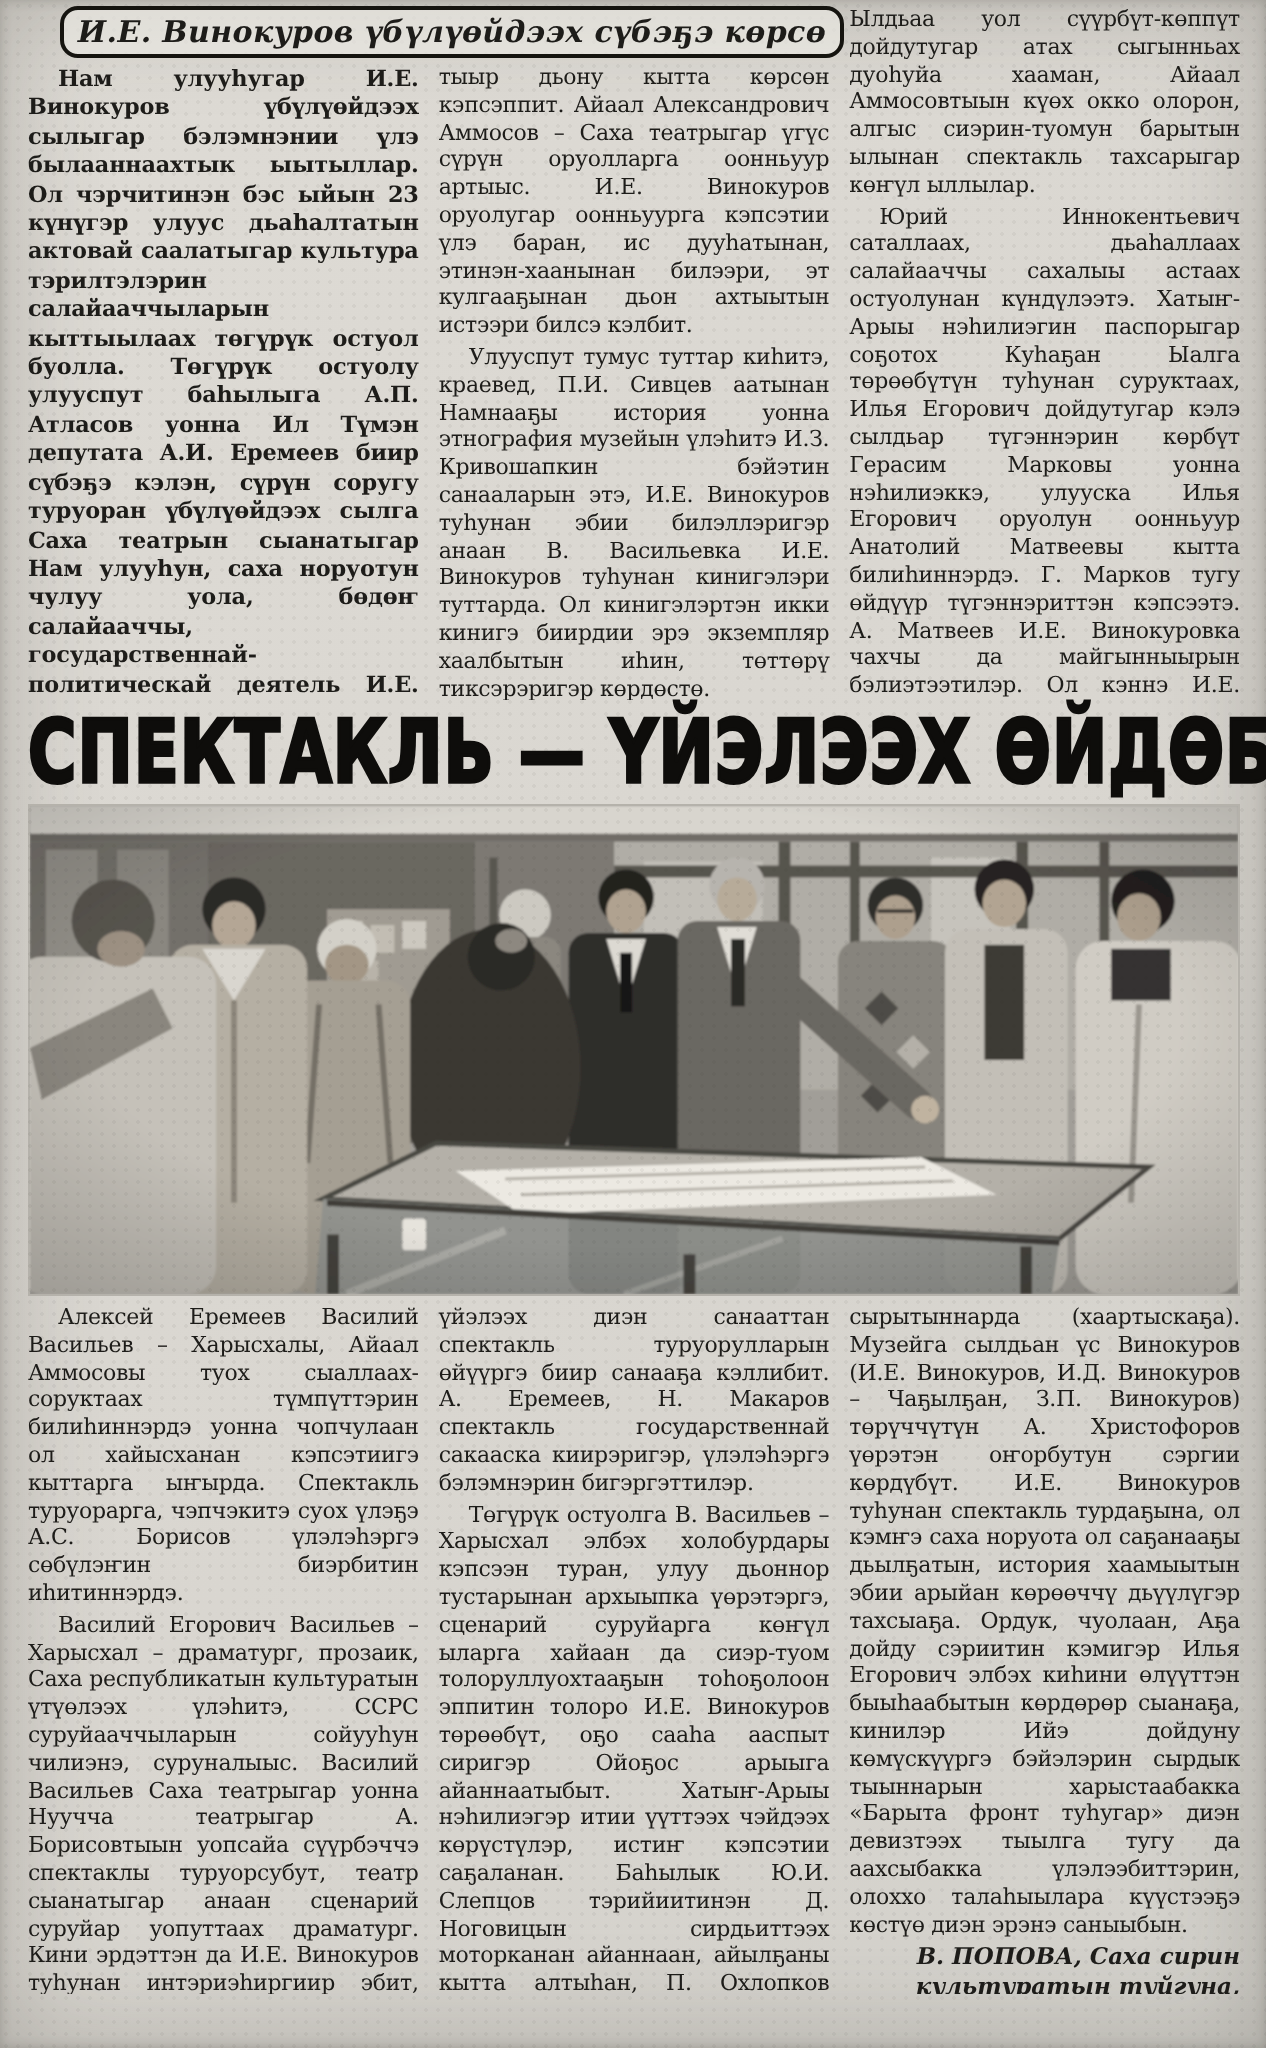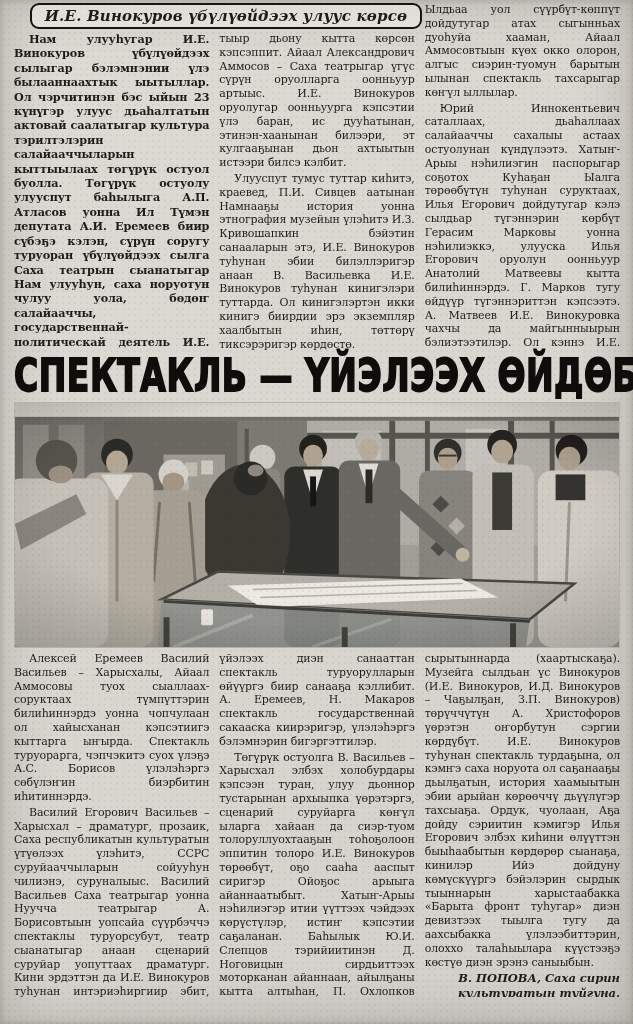--- a/index.html
+++ b/index.html
@@ -43,21 +43,21 @@
     margin:4px 0 0 0;text-align:right;font-weight:bold;font-style:italic;
     font-size:11.5px;line-height:14.5px;letter-spacing:0;
   }
 </style>
 </head>
 <body>
 
 <div class="page">
 
   <div class="kicker">
-    <span>И.Е. Винокуров үбүлүөйдээх улуус көрсө</span>
+    <span>И.Е. Винокуров үбүлүөйдээх сүбэҕэ көрсө</span>
   </div>
 
   <div class="cols top">
     <div class="col lead pad-hdr">
         <p class="indent">Нам улууһугар И.Е. Винокуров үбүлүөйдээх сылыгар бэлэмнэнии үлэ былааннаахтык ыытыллар. Ол чэрчитинэн бэс ыйын 23 күнүгэр улуус дьаһалтатын актовай саалатыгар культура тэрилтэлэрин салайааччыларын кыттыылаах төгүрүк остуол буолла. Төгүрүк остуолу улууспут баһылыга А.П. Атласов уонна Ил Түмэн депутата А.И. Еремеев биир сүбэҕэ кэлэн, сүрүн соругу туруоран үбүлүөйдээх сылга Саха театрын сыанатыгар Нам улууһун, саха норуотун чулуу уола, бөдөҥ салайааччы, государственнай-политическай деятель И.Е. Винокуров туһунан спектакль туруоруу боппуруоһун көтөхтүлэр. Төгүрүк остуолга Культура уонна духуобунай сайдыыга министерство министрин солбуйааччы Николай Афанасьевич Макаров кыттыыны ылла.</p>
       </div>
     <div class="col pad-hdr">
         <p>тыыр дьону кытта көрсөн кэпсэппит. Айаал Александрович Аммосов – Саха театрыгар үгүс сүрүн оруолларга оонньуур артыыс. И.Е. Винокуров оруолугар оонньуурга кэпсэтии үлэ баран, ис дууһатынан, этинэн-хаанынан билээри, эт кулгааҕынан дьон ахтыытын истээри билсэ кэлбит.</p>
         <p class="indent">Улууспут тумус туттар киһитэ, краевед, П.И. Сивцев аатынан Намнааҕы история уонна этнография музейын үлэһитэ И.З. Кривошапкин бэйэтин санааларын этэ, И.Е. Винокуров туһунан эбии билэллэригэр анаан В. Васильевка И.Е. Винокуров туһунан кинигэлэри туттарда. Ол кинигэлэртэн икки кинигэ биирдии эрэ экземпляр хаалбытын иһин, төттөрү тиксэрэригэр көрдөстө.</p>
       </div>

